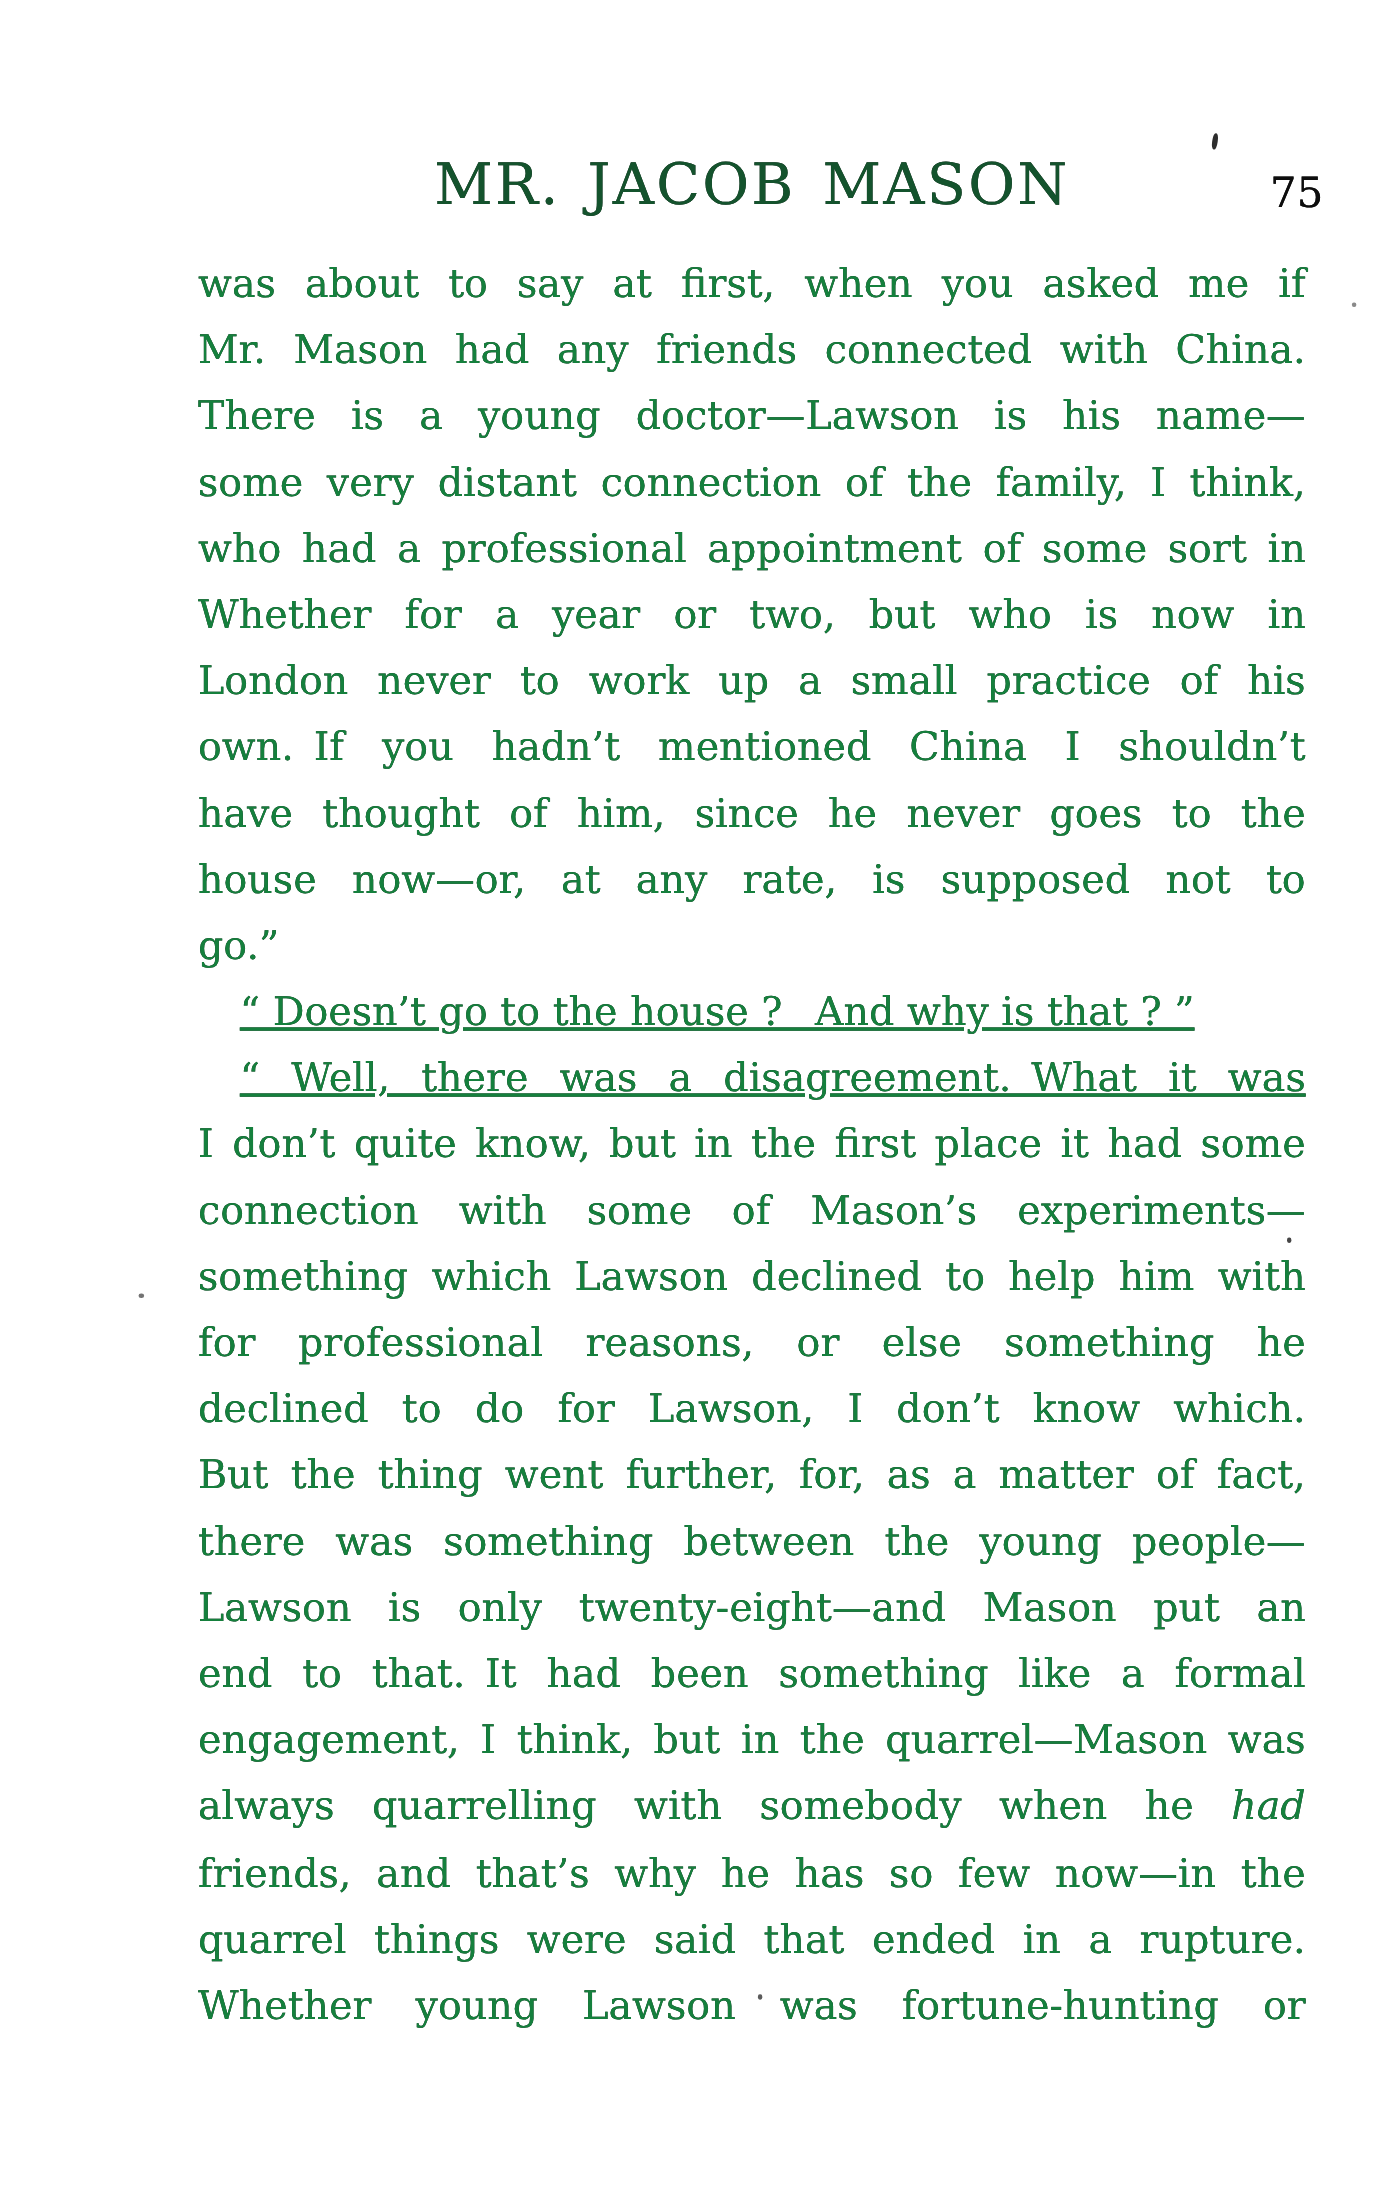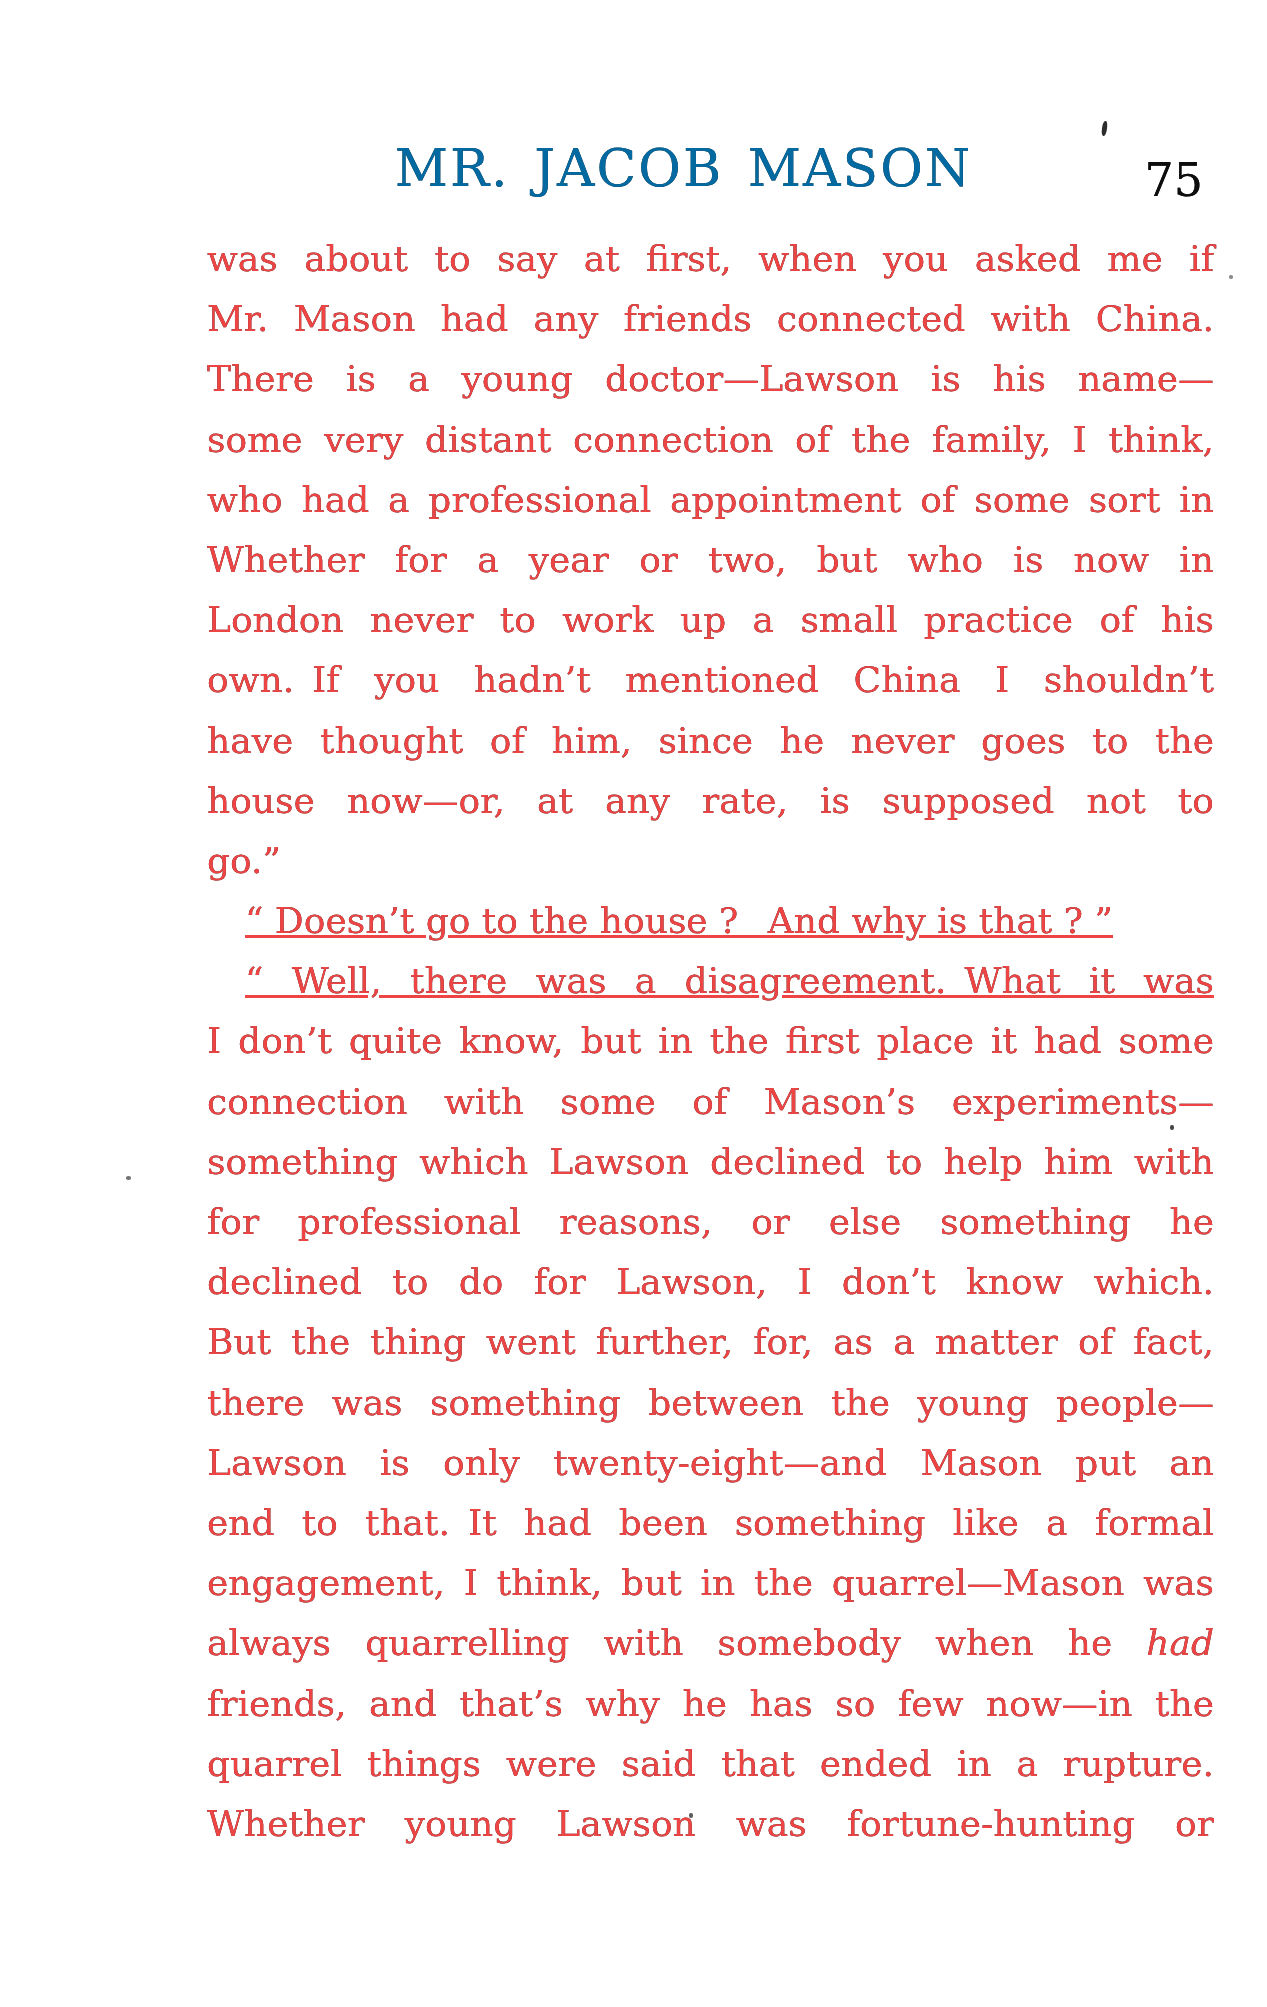--- a/index.html
+++ b/index.html
@@ -19,41 +19,40 @@
   .running-header {
     position: absolute;
     top: 138px;
     left: 180px;
     width: 1007px;
     text-align: center;
     font-size: 52px;
     letter-spacing: 2px;
     word-spacing: 6px;
     white-space: nowrap;
-    color: #0369a1;
+    color: #14532d;
     text-shadow: 0 0 0.6px rgba(0,0,0,0.85);
   }
   .page-number {
     position: absolute;
     top: 153px;
     right: 64px;
-    font-size: 46px;
+    font-size: 38px;
     color: #0d0d0d;
     text-shadow: 0 0 0.6px rgba(0,0,0,0.85);
   }
   .body-text {
     position: absolute;
     top: 229px;
     left: 180px;
     width: 1007px;
     font-size: 36px;
     line-height: 60.2px;
-    color: #ef4444;
+    color: #15803d;
     text-shadow: 0 0 0.6px rgba(0,0,0,0.9);
-    margin-left: 27px;
   }
   .line {
     text-align: justify;
     text-align-last: justify;
     height: 60.2px;
     overflow: visible;
   }
   .line.flush {
     text-align: right;
     text-align-last: left;

